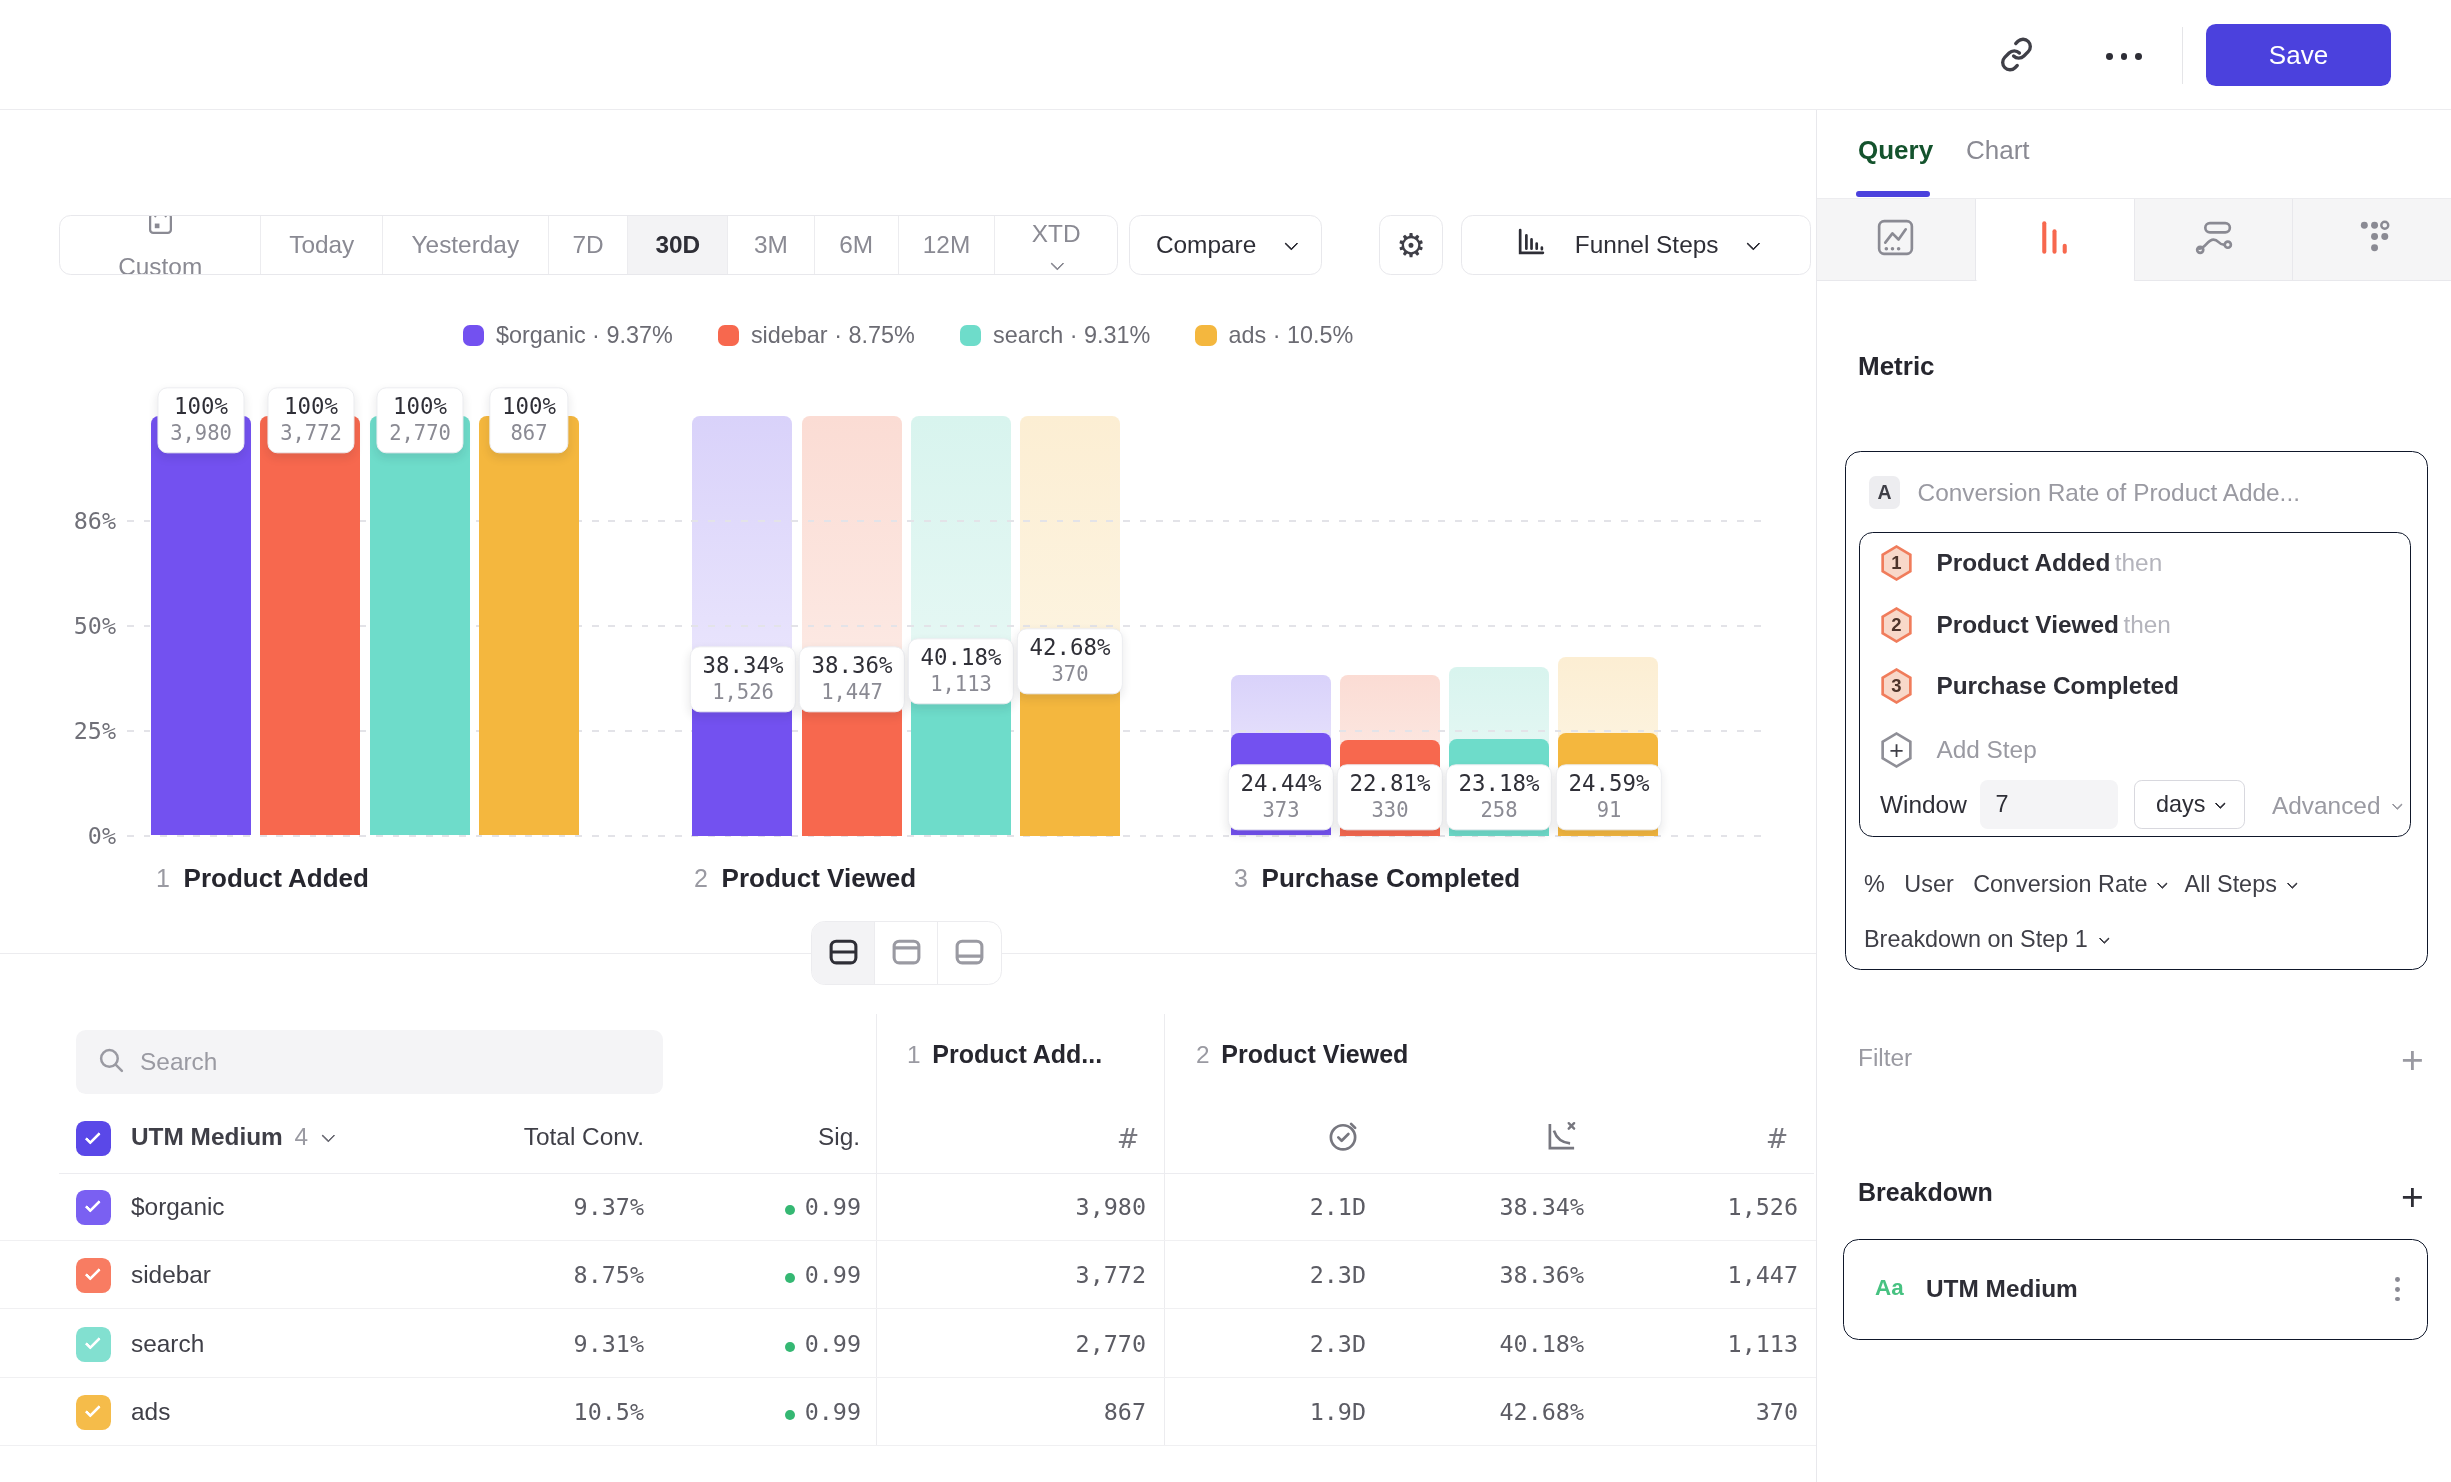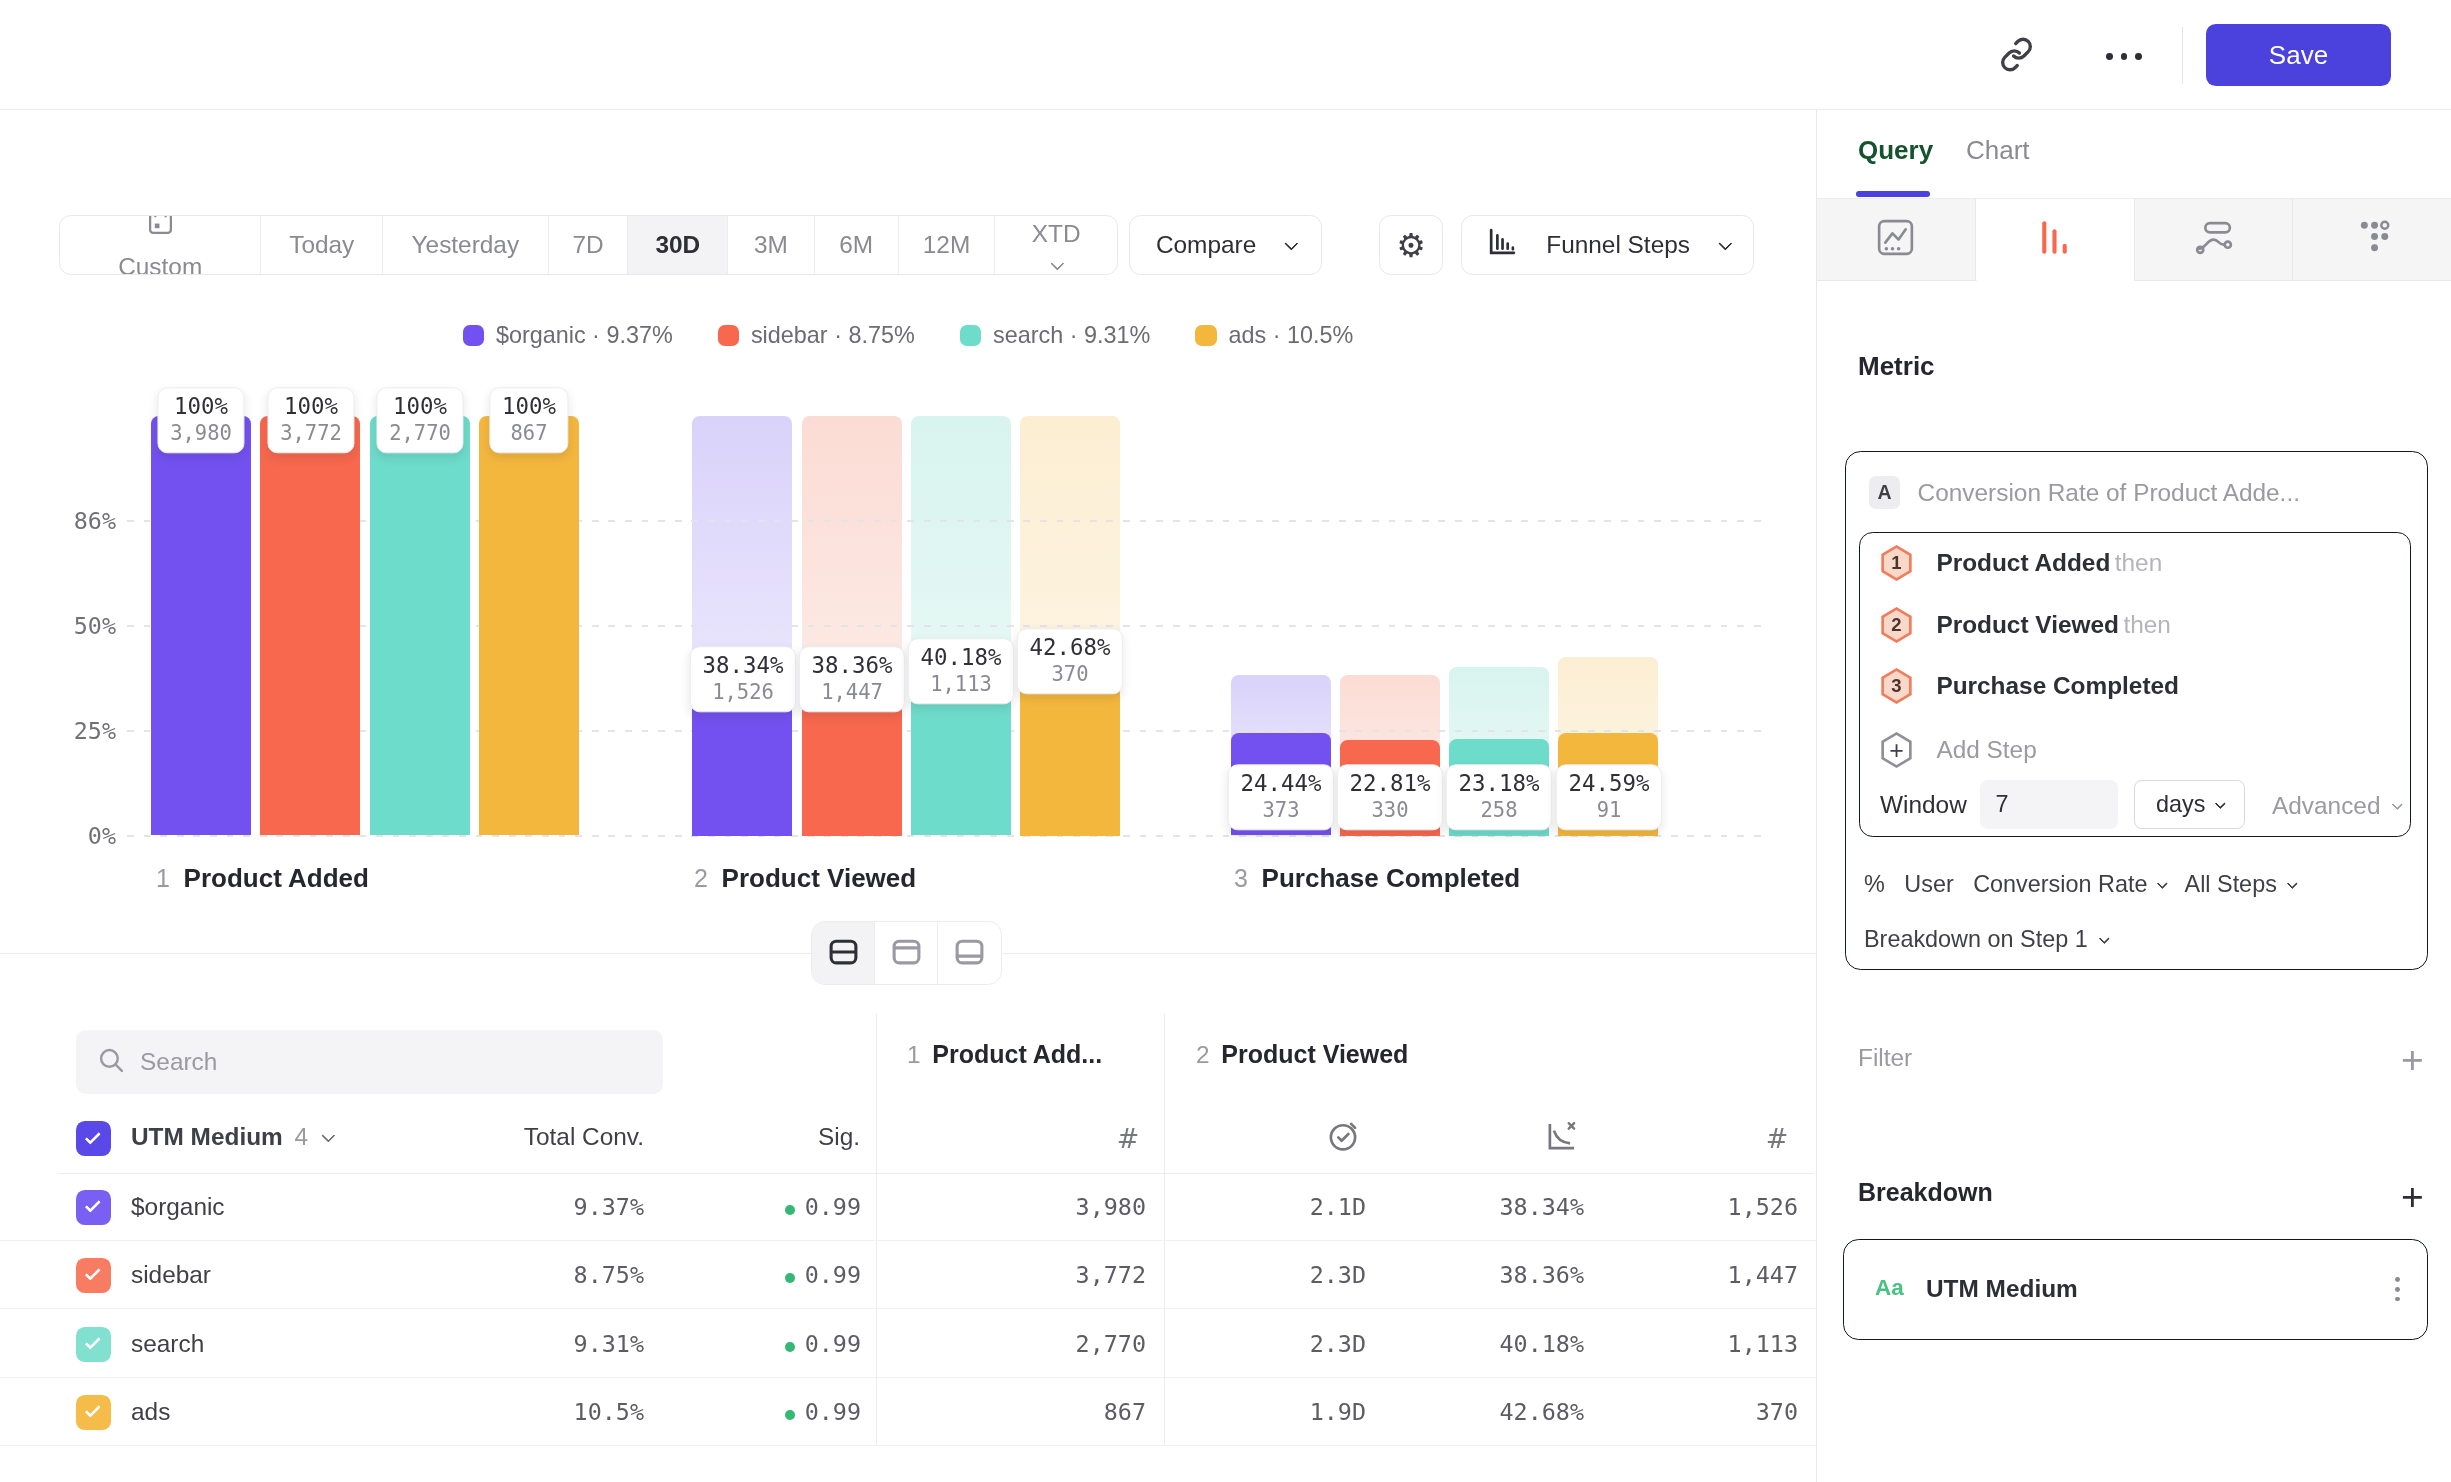--- a/index.html
+++ b/index.html
@@ -136,21 +136,21 @@
       <span class="chev" style="margin-left:0"></span>
   </div>
 </div>
 <div class="toolbtn" style="left:1129px;width:193px;">
   <span>Compare</span>
     <span class="chev"></span>
 </div>
 <div class="toolbtn" style="left:1379px;width:64px;">
   <span style="font-family:'DejaVu Sans',sans-serif;font-size:33px;color:#3f3f47;line-height:1;">⚙</span>
 </div>
-<div class="toolbtn" style="left:1461px;width:293px;">
+<div class="toolbtn" style="left:1461px;width:350px;">
   <span>
     <svg width="31" height="31" viewBox="0 0 30 30" fill="none" stroke="#2e2e36" stroke-width="2.6" stroke-linecap="round">
       <path d="M5 3v22h22"></path>
       <path d="M11 8v13M16 12v9M21 16v5M26 20v1.5"></path>
     </svg>
   </span>
   <span>Funnel Steps</span>
     <span class="chev"></span>
 </div>
 

